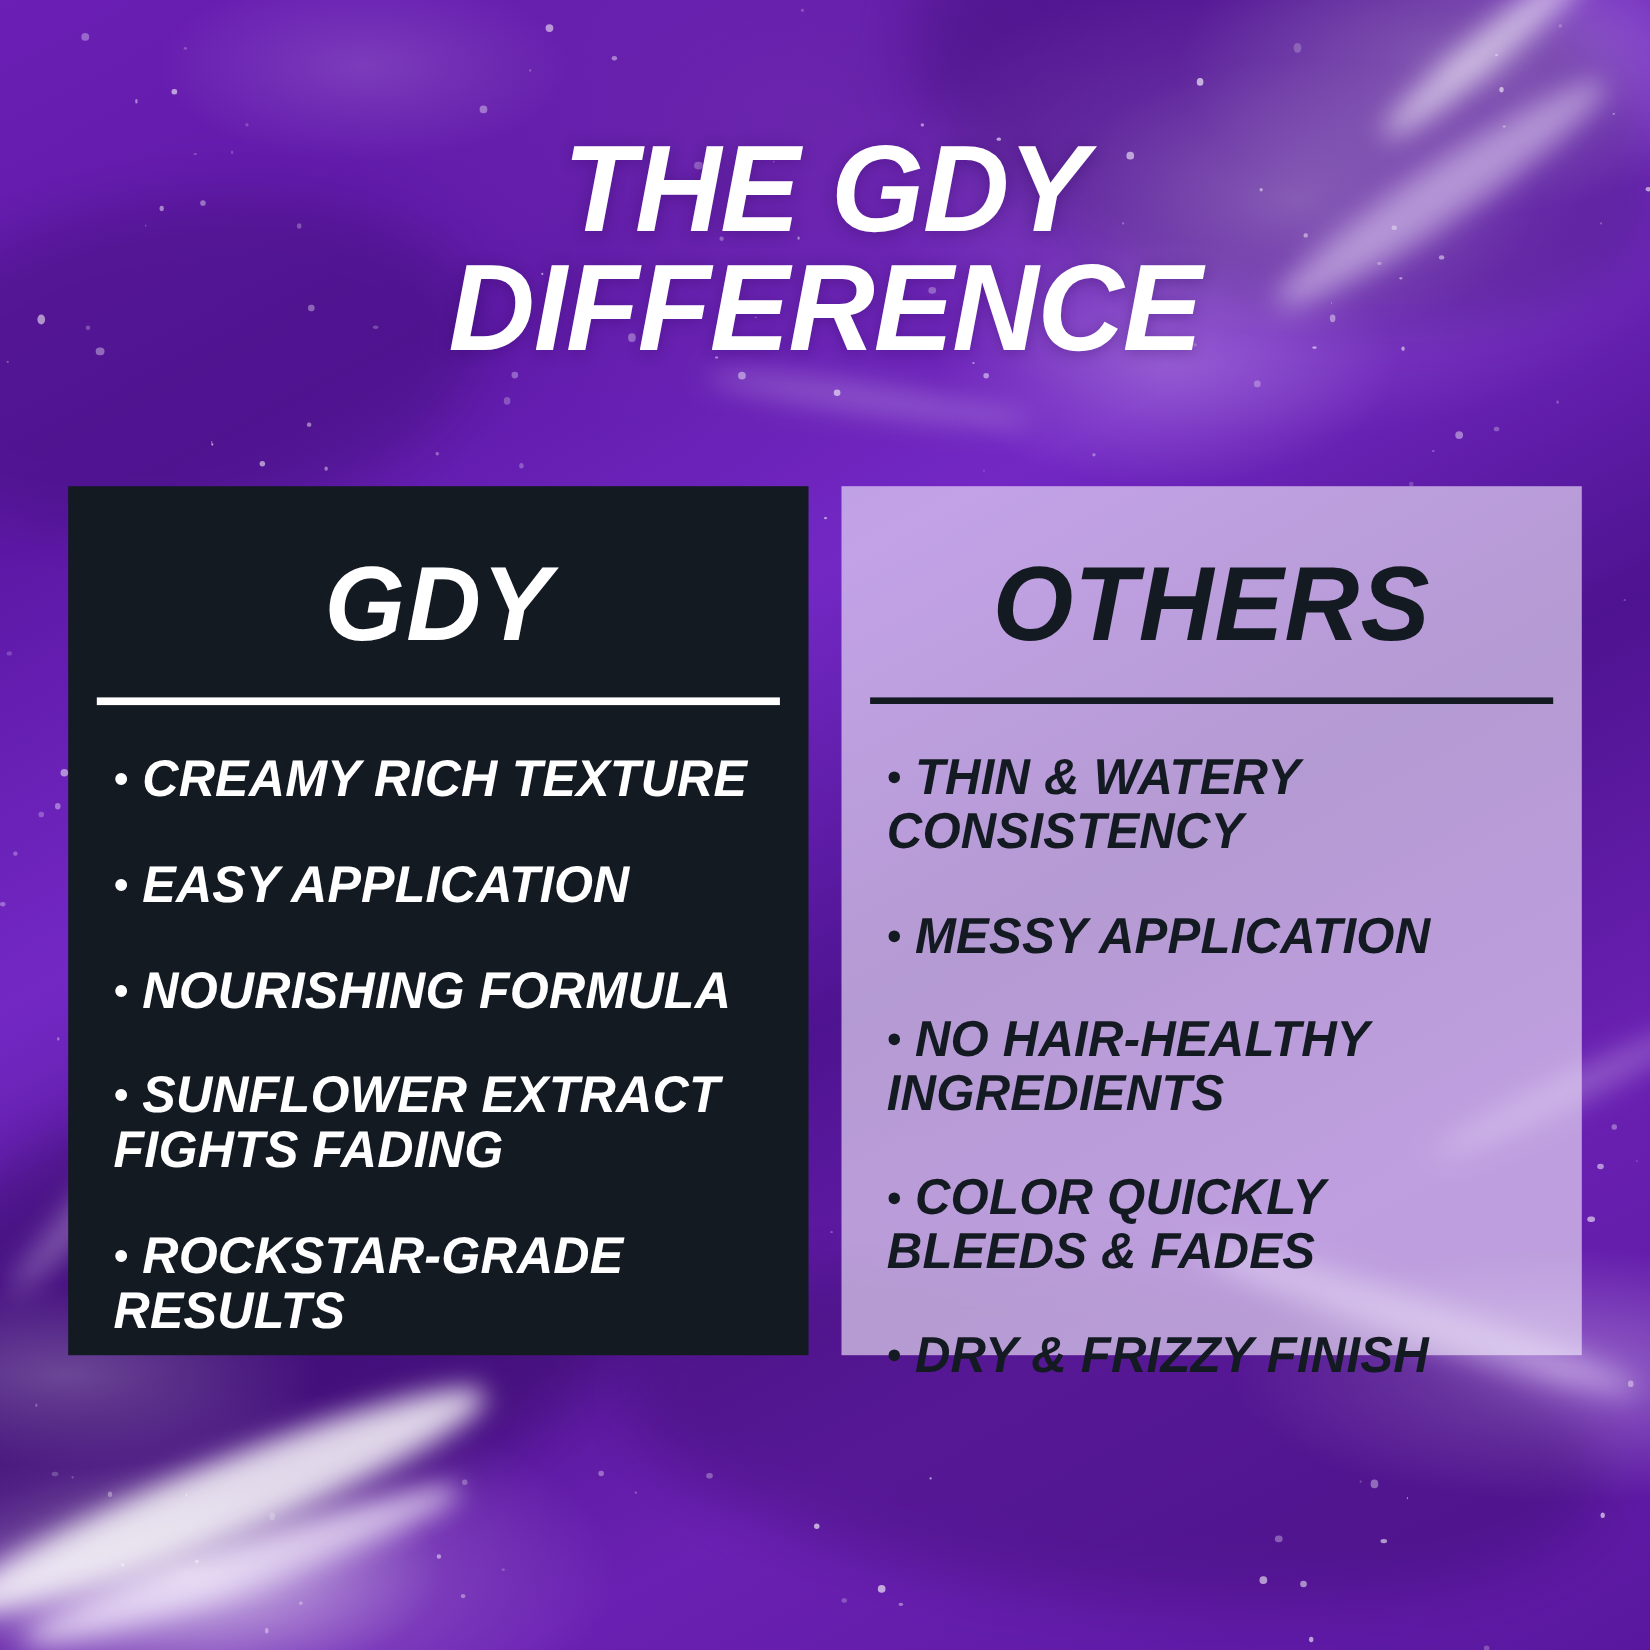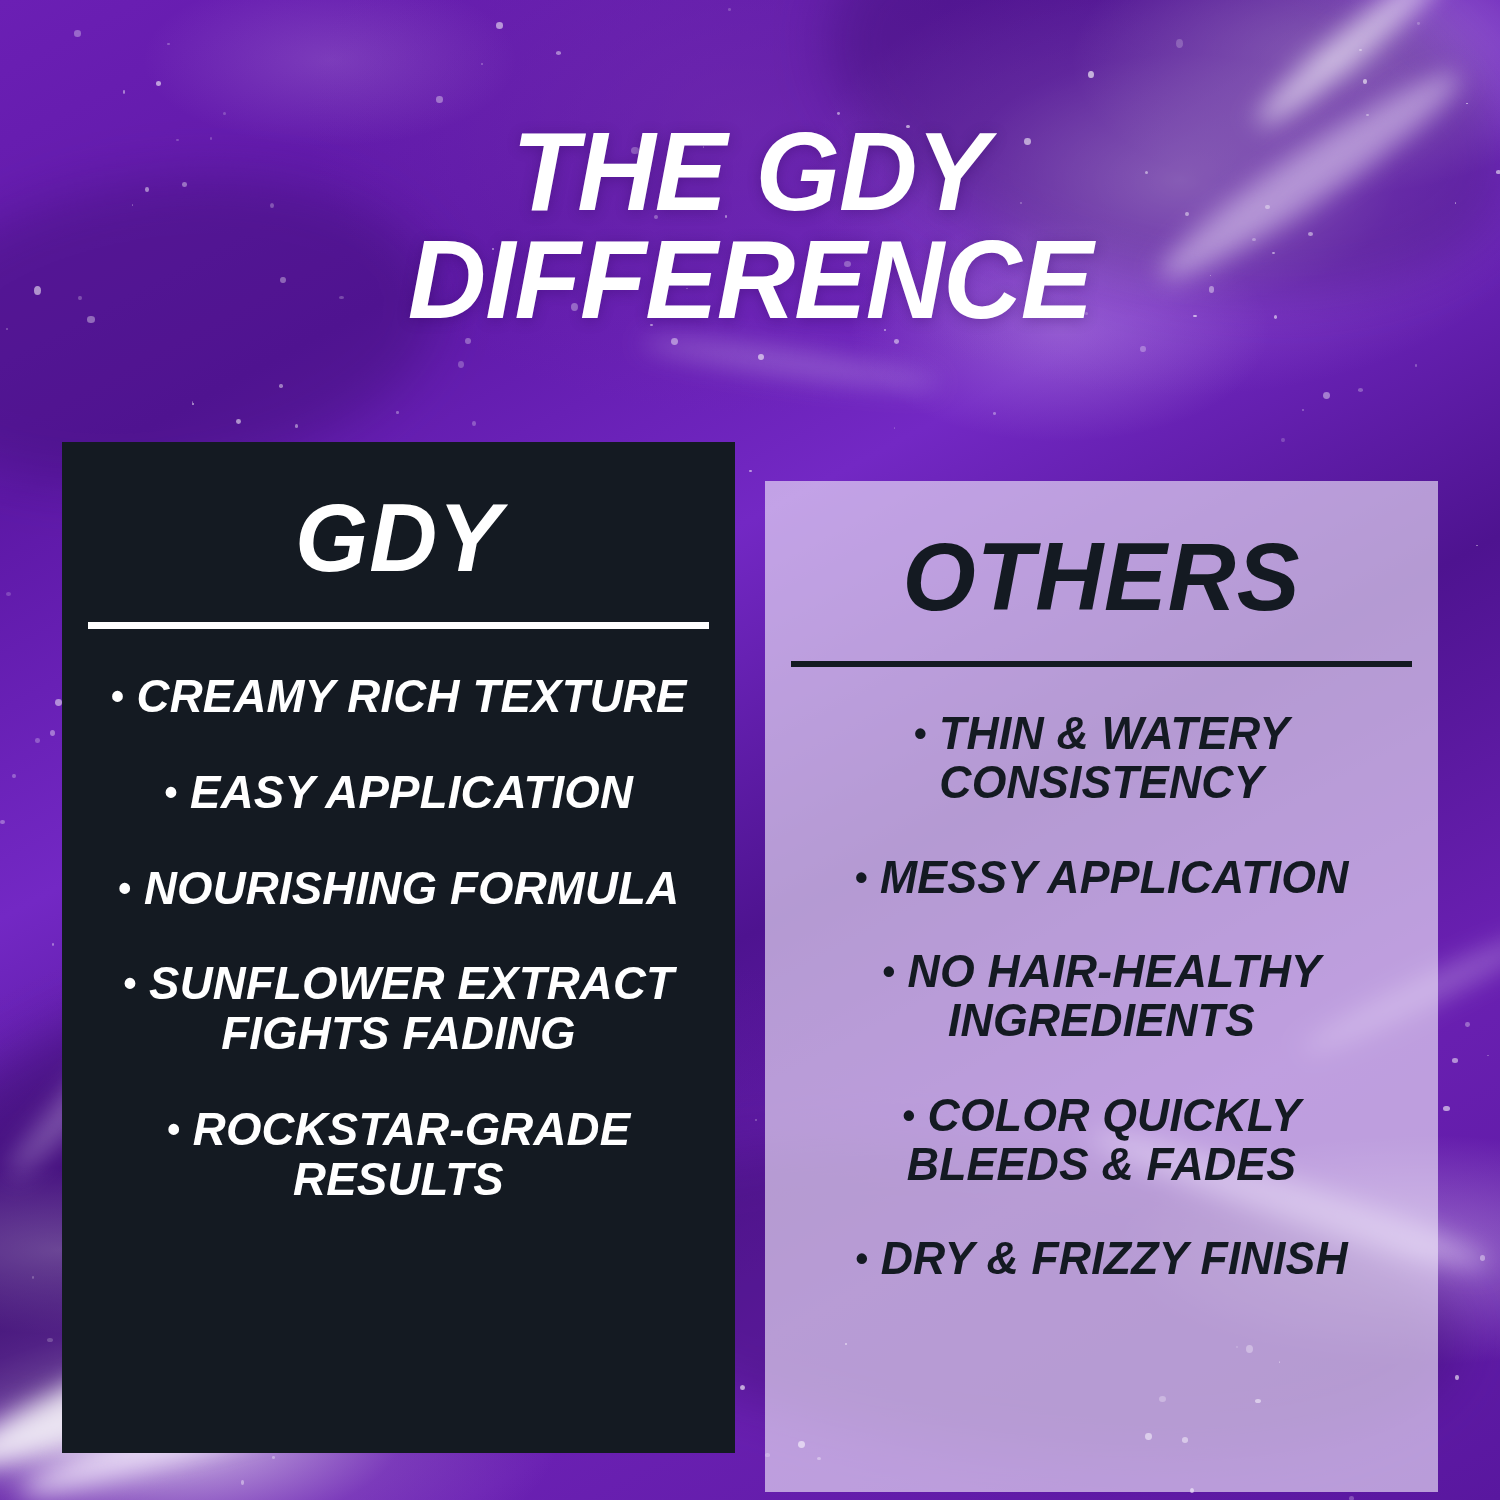--- a/index.html
+++ b/index.html
@@ -70,25 +70,25 @@
     transform:scaleX(.97);
     text-shadow:0 2px 14px rgba(40,4,80,.30);
     white-space:pre-line;
   }
 
   
   .panel {
     position:absolute;
     top:442px;
     width:673px;
-    height:1011px;
-    padding:0 26px;
+    height:790px;
+    padding:12px 26px;
   }
   #panel-gdy    { left:62px;  background:#141a22; }
-  #panel-others { left:765px; background:rgba(244,238,252,.62);margin-top:39px; }
+  #panel-others { left:765px; background:rgba(244,238,252,.62); }
 
   .panel-title {
     font-family:"Liberation Sans", sans-serif;
     font-weight:700;
     font-size:96px;
     line-height:1;
     text-align:center;
     letter-spacing:1px;
     padding-top:48px;
     transform:scaleX(.98);
@@ -96,21 +96,20 @@
   #panel-gdy .panel-title    { color:#ffffff; }
   #panel-others .panel-title { color:#141a22; }
 
   .rule { height:7px; margin:36px 0 0 0; }
   #panel-gdy .rule    { background:#ffffff; }
   #panel-others .rule { background:#141a22; height:6px; }
 
   .bullets {
     list-style:none;
     padding:42px 6px 0 6px;
-    text-align:center;
   }
   .bullets li {
     font-family:"Liberation Sans", sans-serif;
     font-weight:700;
     font-size:47px;
     line-height:1.06;
     letter-spacing:.2px;
     margin-bottom:46px;
     transform:scaleX(.97);
   }

